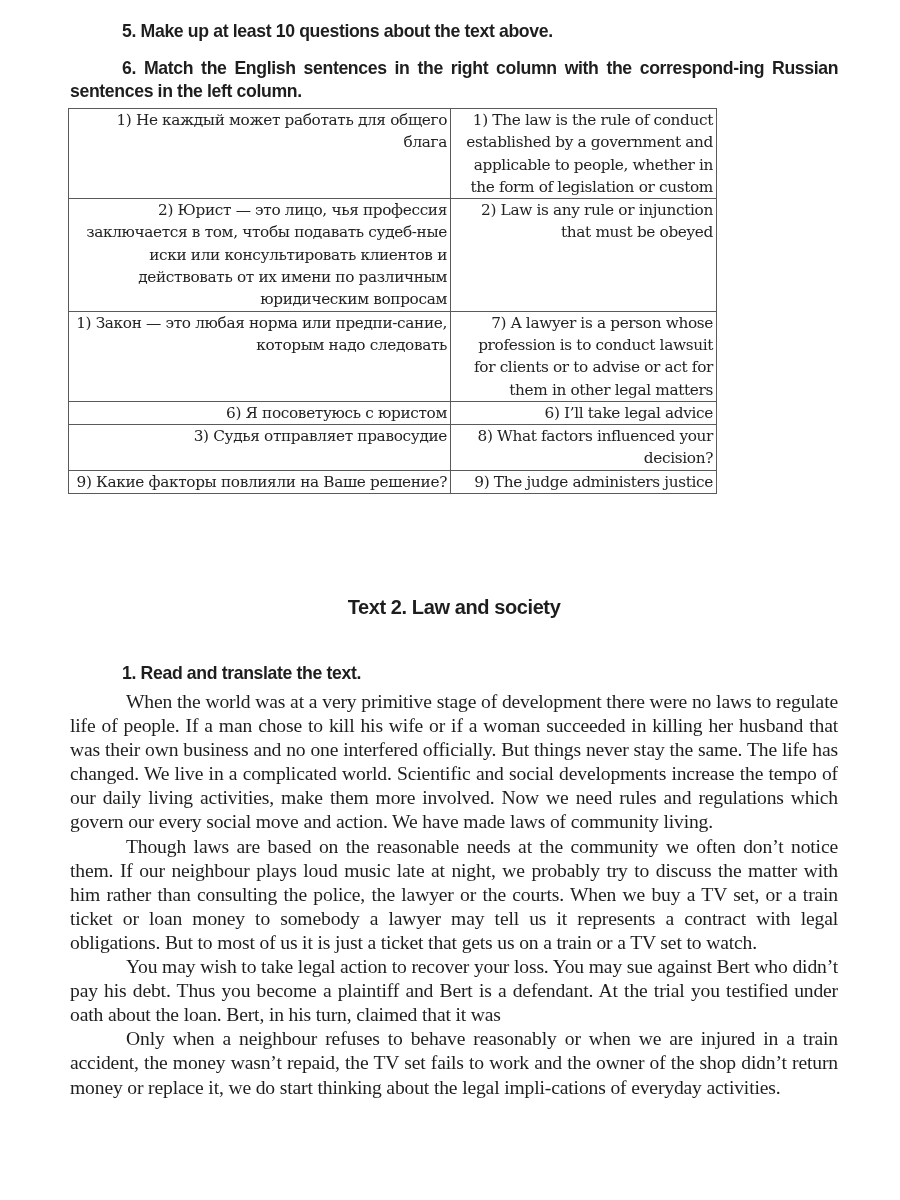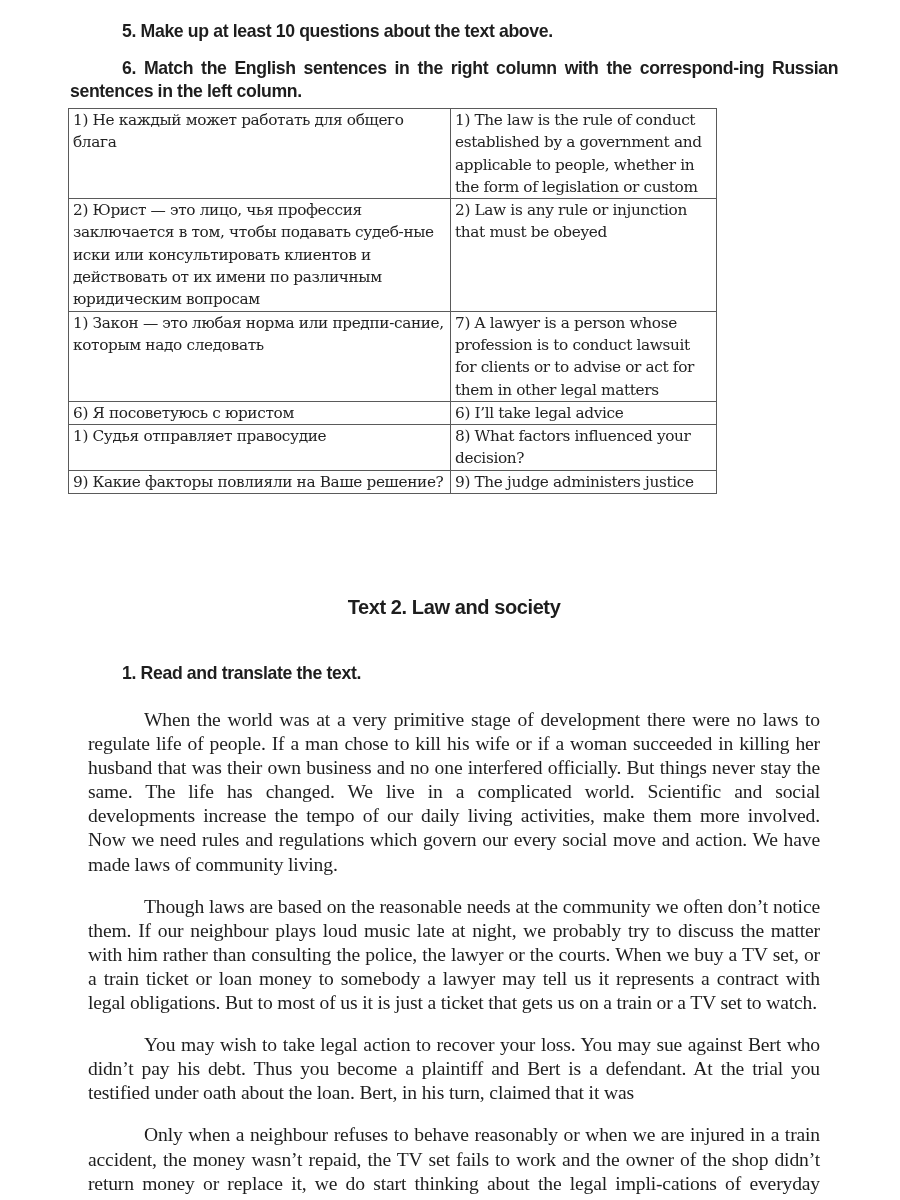--- a/index.html
+++ b/index.html
@@ -15,38 +15,39 @@
       line-height: 23px; text-align: justify;
       transform: scaleX(0.93); transform-origin: left top; width: 826px;
     }
     .task.t5 { position: absolute; top: 19px; left: 0; text-indent: 56px; }
     .task.t6 { position: absolute; top: 56px; left: 0; text-indent: 56px; }
     table.match {
       position: absolute; top: 108px; left: -2px; width: 649px;
       border-collapse: collapse;
       font-family: "DejaVu Serif", serif; font-size: 15.3px; line-height: 22.3px;
       letter-spacing: -0.35px;
+      text-align: right;
     }
     table.match td {
       border: 1.5px solid #5a5a5a; vertical-align: top;
       padding: 0 3px 0 4px; color: #222;
     }
     table.match td.ru { width: 374px; }
     .heading {
       position: absolute; top: 596px; left: 0; width: 768px; text-align: center;
       font-family: "Liberation Sans", sans-serif; font-weight: bold; font-size: 20px;
       letter-spacing: -0.4px;
     }
     .task.t1 { position: absolute; top: 661px; left: 0; text-indent: 56px; }
     .body-text {
       position: absolute; top: 690px; left: 0; width: 768px;
       font-family: "Liberation Serif", serif; font-size: 19.6px; line-height: 24.1px;
       text-align: justify; letter-spacing: -0.15px; color: #1e1e1e;
     }
-    .body-text p { margin: 18px; text-indent: 56px; }
+    .body-text p { margin: 0; text-indent: 56px; }
   </style>
 </head>
 <body>
 
 <div class="page">
   <div class="task t5">5. Make up at least 10 questions about the text above.</div>
   <div class="task t6">6. Match the English sentences in the right column with the correspond-ing Russian sentences in the left column.</div>
 
   <table class="match">
     <tbody>
@@ -60,21 +61,21 @@
       </tr>
       <tr>
         <td class="ru">1) Закон — это любая норма или предпи-сание, которым надо следовать</td>
         <td class="en">7) A lawyer is a person whose profession is to conduct lawsuit for clients or to advise or act for them in other legal matters</td>
       </tr>
       <tr>
         <td class="ru">6) Я посоветуюсь с юристом</td>
         <td class="en">6) I’ll take legal advice</td>
       </tr>
       <tr>
-        <td class="ru">1) Судья отправляет правосудие</td>
+        <td class="ru">3) Судья отправляет правосудие</td>
         <td class="en">8) What factors influenced your decision?</td>
       </tr>
       <tr>
         <td class="ru">9) Какие факторы повлияли на Ваше решение?</td>
         <td class="en">9) The judge administers justice</td>
       </tr>
     </tbody>
   </table>
 
   <div class="heading">Text 2. Law and society</div>

